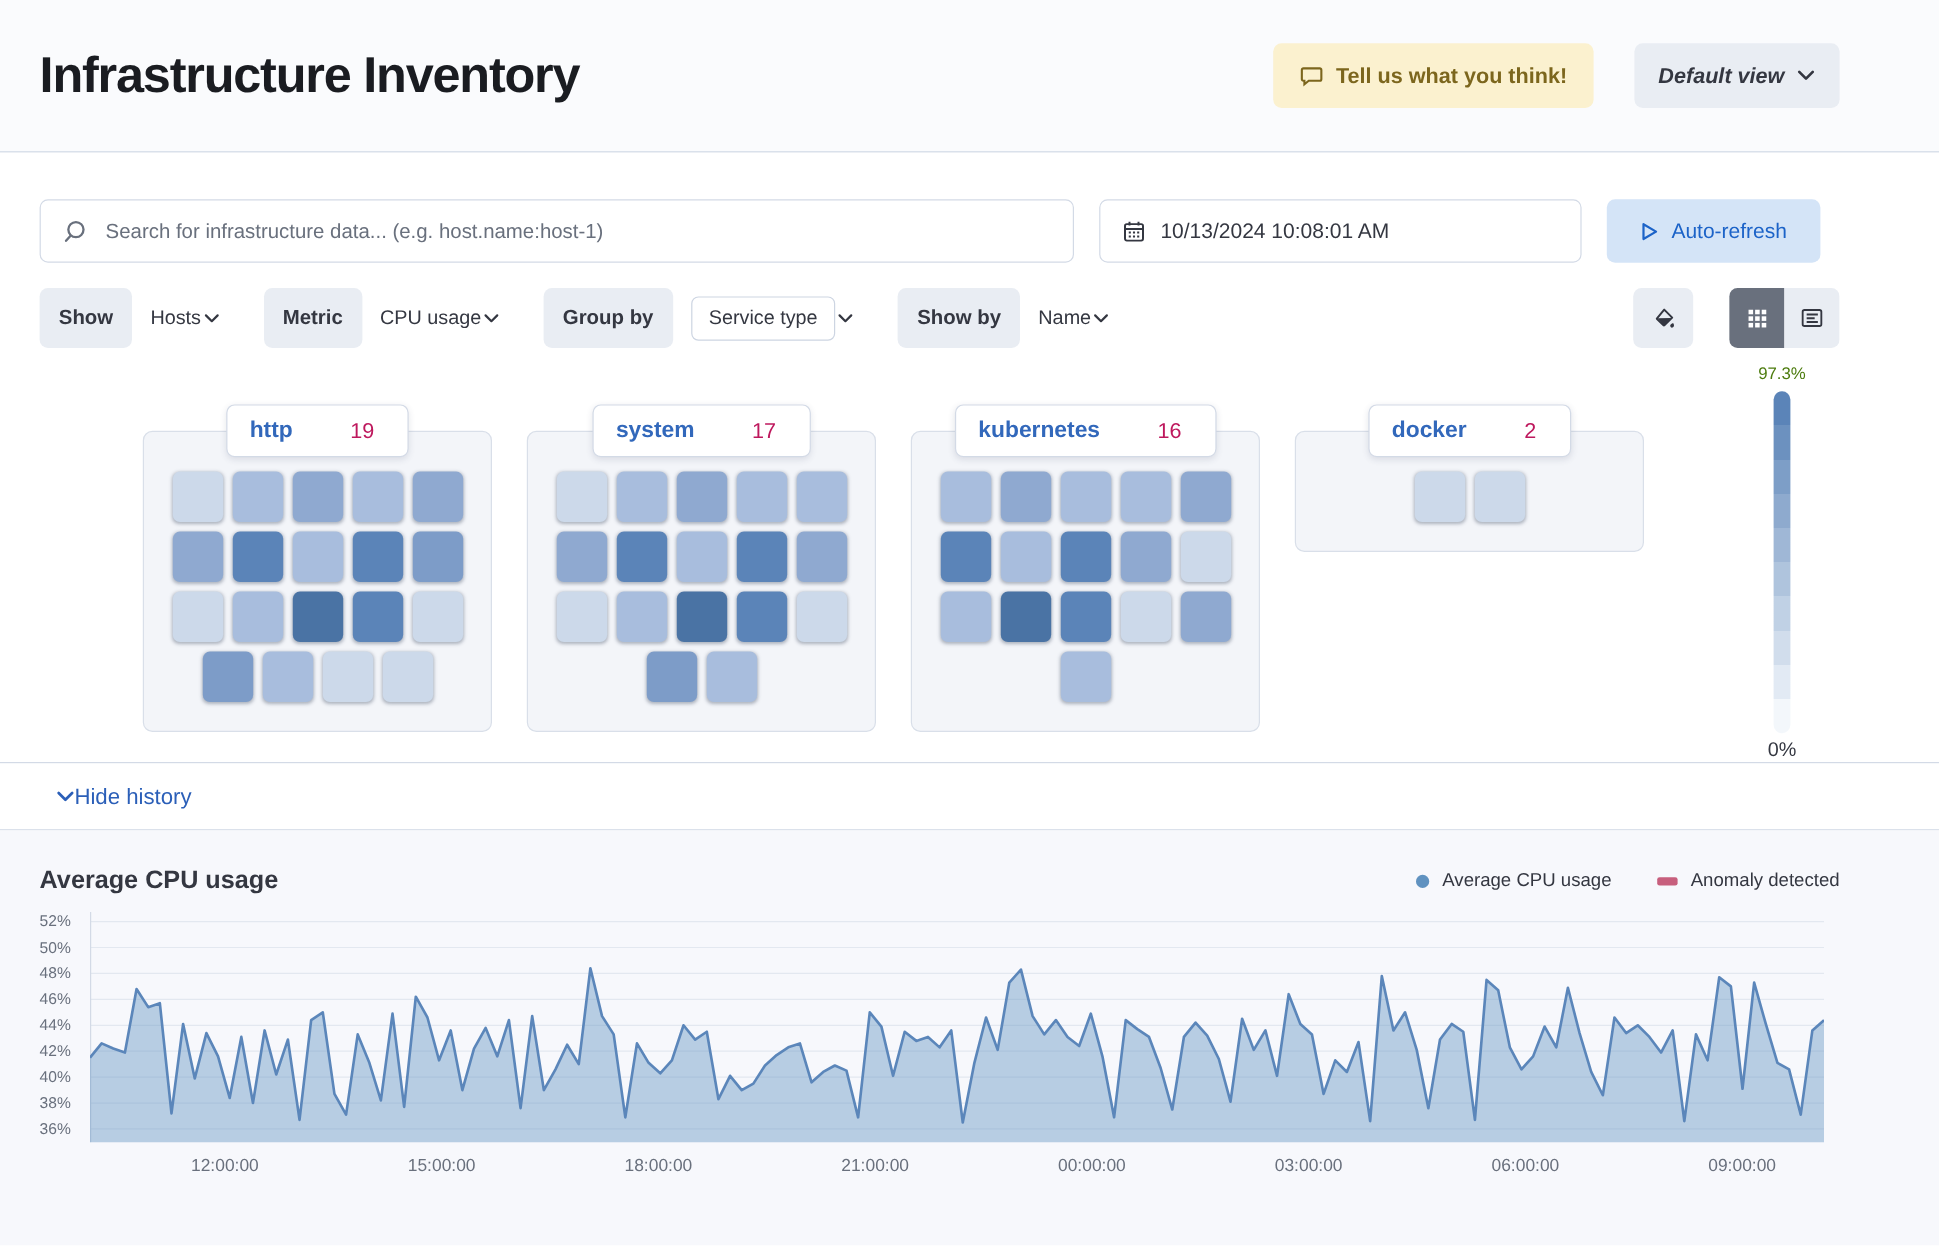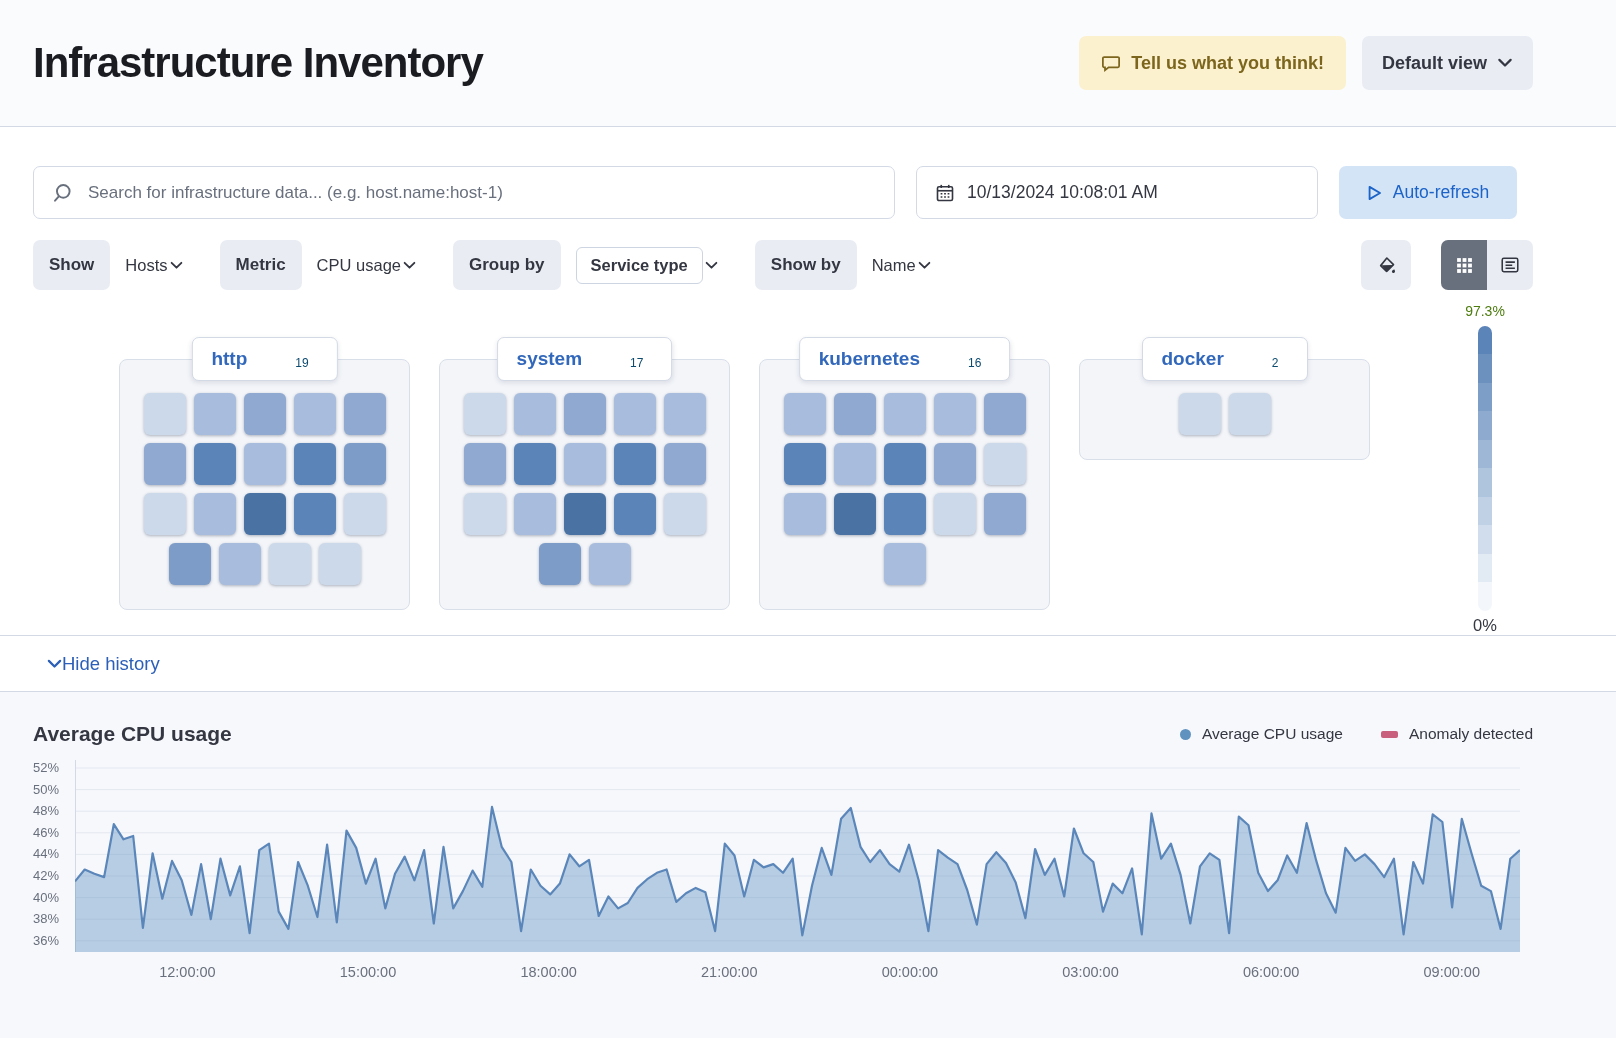--- a/index.html
+++ b/index.html
@@ -15,21 +15,21 @@
   }
   .page-title { flex:1; font-size:42px; font-weight:800; letter-spacing:-1px; color:#1a1c21; }
   .feedback-btn {
     display:flex; align-items:center; gap:10px; background:#fbf1cf; color:#7c661d;
     border:none; border-radius:7px; height:54px; padding:0 22px; font-size:18px; font-weight:600;
     font-family:inherit; cursor:pointer;
   }
   .defaultview-btn {
     display:flex; align-items:center; gap:10px; background:#e9edf3; color:#343741;
     border:none; border-radius:7px; height:54px; padding:0 20px; font-size:18px; font-weight:600;
-    font-family:inherit; margin-left:16px; cursor:pointer;
+    font-family:inherit; margin-left:34px; cursor:pointer;font-style:italic;
   }
   
   .search-row { display:flex; gap:21px; padding:39px 99px 0 33px; }
   .search-box {
     flex:1; display:flex; align-items:center; gap:14px; height:53px;
     border:1px solid #d3dae6; border-radius:7px; background:#fff; padding:0 18px;
   }
   .search-box input {
     flex:1; border:none; outline:none; font-size:17px; font-family:inherit; color:#343741; background:transparent;
   }
@@ -48,21 +48,21 @@
   .filter-ctrl { display:flex; align-items:center; height:50px; border-radius:7px; }
   .filter-label {
     background:#e9edf3; height:50px; display:flex; align-items:center; padding:0 16px;
     border-radius:7px; font-size:17px; font-weight:700; color:#343741;
   }
   .filter-value {
     display:flex; align-items:center; gap:2px; padding:0 15px; font-size:16.5px; font-weight:500;
     color:#343741; cursor:pointer;
   }
   .filter-value .boxed {
-    border:1px solid #cdd5e2; border-radius:6px; padding:8px 14px; font-weight:700; background:#fff;
+    border:1px solid #cdd5e2; border-radius:6px; padding:8px 14px; font-weight:400; background:#fff;
   }
   .spacer { flex:1; }
   .icon-btn {
     width:50px; height:50px; border:none; border-radius:7px; background:#e9edf3;
     display:flex; align-items:center; justify-content:center; cursor:pointer;
   }
   .view-toggle { display:flex; border-radius:7px; overflow:hidden; margin-left:8px; }
   .view-toggle .seg {
     width:46px; height:50px; display:flex; align-items:center; justify-content:center;
     border:none; cursor:pointer; background:#e9edf3;
@@ -75,21 +75,21 @@
     background:#f3f5f9; border:1px solid #d9dfe9; border-radius:8px;
     padding:33px 23px 16px 23px; min-height:97px;
   }
   .group-badge {
     position:absolute; top:-22px; left:50%; transform:translateX(-50%);
     background:#fff; border:1px solid #d3dae6; border-radius:7px;
     box-shadow:0 2px 5px rgba(50,60,90,.12); display:flex; align-items:flex-end; z-index:2; cursor:pointer;
   }
   .group-name { padding:10px 19px; font-size:19px; font-weight:700; color:#3268bb; }
   .group-sep { width:1px; background:#d3dae6; }
-  .group-count { padding:10px 28px; font-size:12px; color:#0c4a6e; display:flex; align-items:center; }
+  .group-count { padding:10px 28px; font-size:18px; color:#be185d; display:flex; align-items:center; }
   .sq-row { display:flex; gap:8px; justify-content:center; margin-bottom:8px; }
   .sq {
     width:42px; height:42px; border-radius:6px; cursor:pointer;
     box-shadow:0 1px 3px rgba(40,55,80,.35);
   }
   .scale-legend { position:absolute; top:303px; right:96px; width:70px; text-align:center; }
   .scale-legend .max { font-size:14px; color:#4d7c0f; margin-bottom:7px; }
   .scale-legend .min { font-size:16.5px; color:#343741; margin-top:5px; }
   .scale-bar { width:14px; height:285px; margin:0 auto; border-radius:7px; }
   

